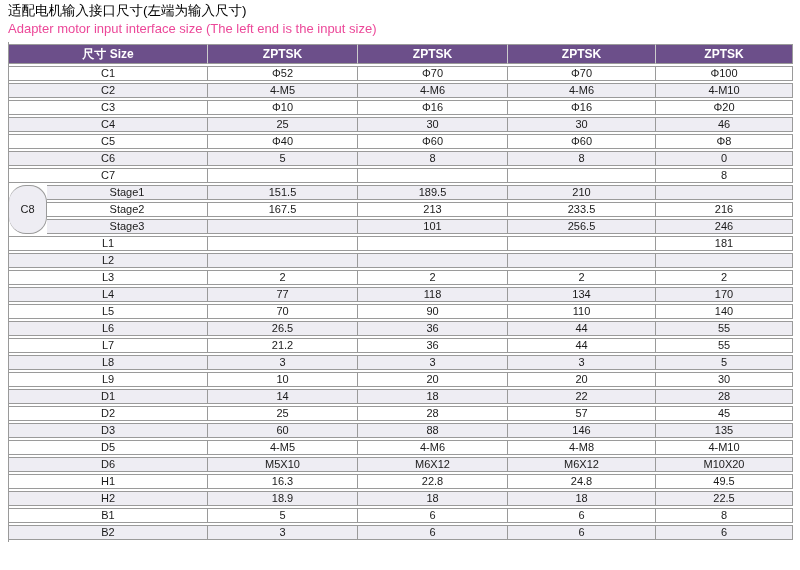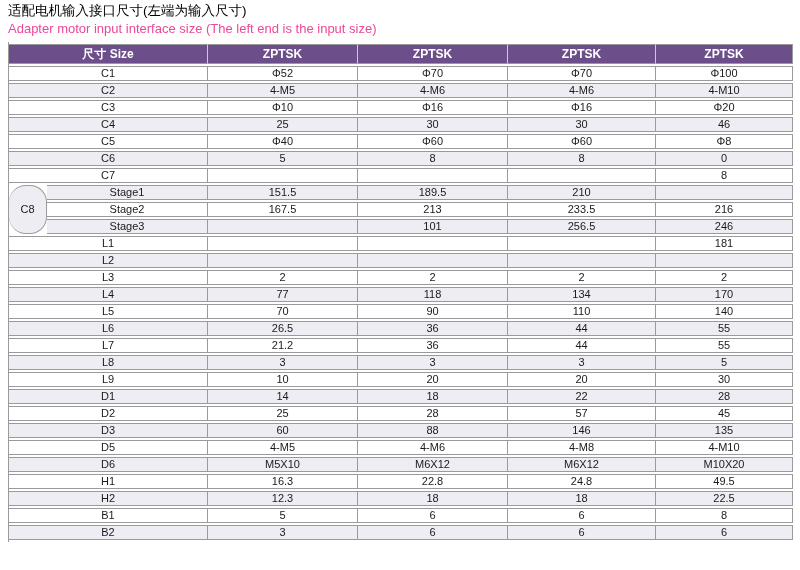--- a/index.html
+++ b/index.html
@@ -261,21 +261,21 @@
         </tr>
         <tr>
           <td colspan="2">H1</td>
           <td>16.3</td>
           <td>22.8</td>
           <td>24.8</td>
           <td>49.5</td>
         </tr>
         <tr class="shade">
           <td colspan="2">H2</td>
-          <td>12.3</td>
+          <td>18.9</td>
           <td>18</td>
           <td>18</td>
           <td>22.5</td>
         </tr>
         <tr>
           <td colspan="2">B1</td>
           <td>5</td>
           <td>6</td>
           <td>6</td>
           <td>8</td>

